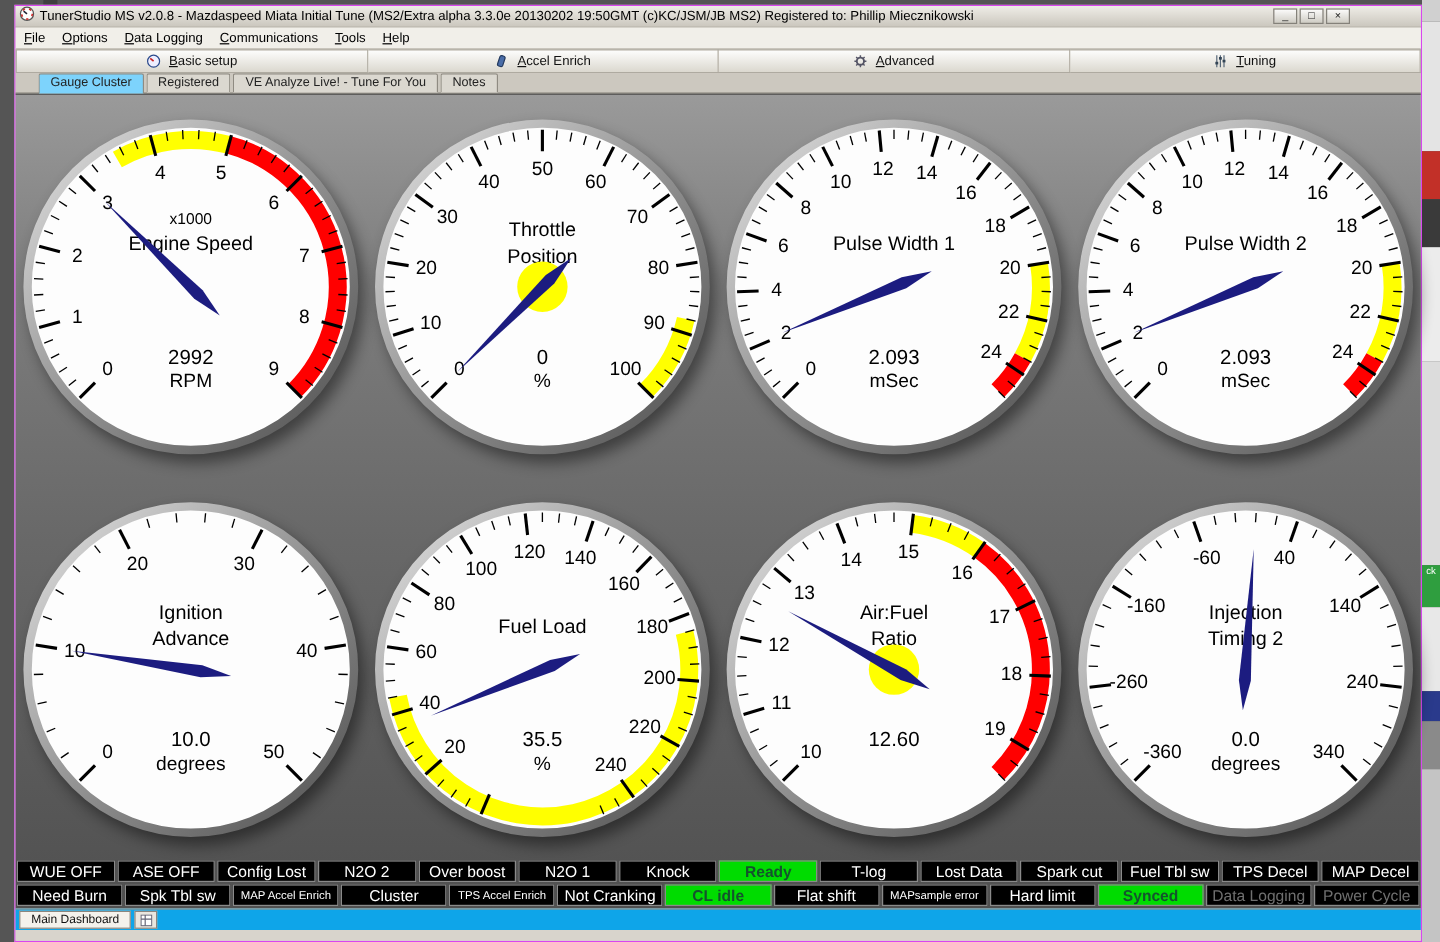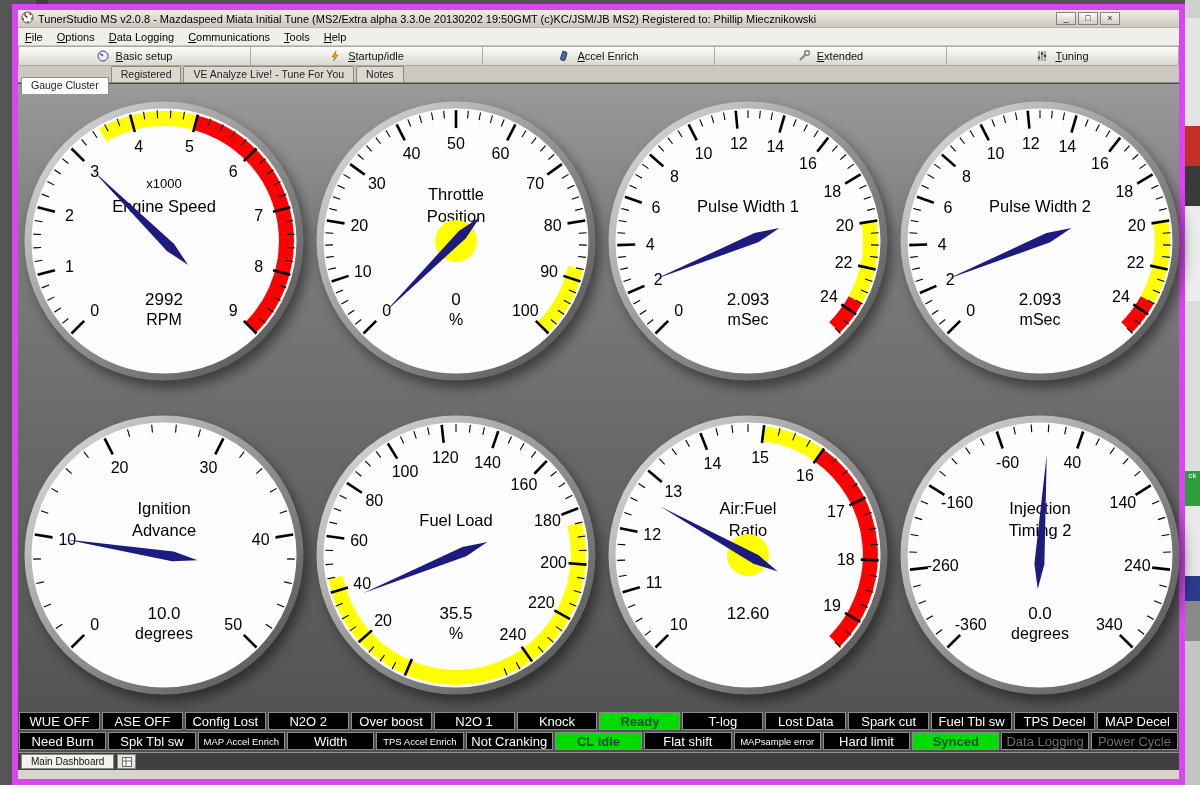--- a/index.html
+++ b/index.html
@@ -8,21 +8,21 @@
   #screen { position:relative; width:1200px; height:785px; overflow:hidden; background:#555; }
 
   
   .edge-strip { position:absolute; top:0; height:785px; overflow:hidden; }
   #left-strip { left:0; width:12px;margin-left:36px; }
   #right-strip { right:0; width:15px; }
   .edge-block { width:100%; font-size:8px; line-height:10px; text-align:center; overflow:hidden; }
 
   
   #app { position:absolute; left:12px; top:4px; width:1173px; height:781px;
-         background:#d8d4cc; border:6px solid #d946ef; display:flex; flex-direction:column; }
+         background:#d8d4cc; border:1px solid #d946ef; display:flex; flex-direction:column; }
 
   .titlebar { height:18px; background:linear-gradient(#efede7,#cbc7be); display:flex; align-items:center;
               gap:4px; padding:0 3px; border-bottom:1px solid #b5b1a8; }
   .title-text { flex:1; font-size:11px; color:#000; white-space:nowrap; overflow:hidden; }
   .win-btns { display:flex; gap:2px; margin-right:56px; }
   .win-btn { width:20px; height:13px; font-size:9px; line-height:9px; text-align:center;
              border:1px solid #84817a; background:linear-gradient(#fbfbfa,#cfccc4); color:#222; padding:0; }
 
   .menubar { height:18px; background:#f1efe9; display:flex; align-items:center; font-size:11px;
              border-bottom:1px solid #c9c5bc; }
@@ -32,39 +32,39 @@
   .tool-btn { flex:1; display:flex; align-items:center; justify-content:center; gap:7px;
               font-size:11px; color:#111; border:1px solid #aeaaa0; border-left:none;
               background:linear-gradient(#fdfdfc,#dbd8cf);text-align:right; }
   .tool-btn:first-child { border-left:1px solid #aeaaa0; }
   .tool-icon { display:inline-flex; width:12px; height:12px; }
 
   .tabrow { height:17px; background:#ccc8bf; display:flex; align-items:flex-end; gap:2px;
             padding:1px 3px 0; border-bottom:1px solid #8f8b82; }
   .tab { font-size:10.5px; padding:1px 9px 2px; background:#dbd8d0; border:1px solid #8f8b82;
          border-bottom:none; border-radius:2px 2px 0 0; color:#222; }
-  .tab.selected { background:#ffffff; position:relative; top:12px; padding-bottom:3px; }
+  .tab.selected { background:#7dd3fc; position:relative; top:1px; padding-bottom:3px;margin-left:16px; }
 
   .dash { flex:1; display:flex; flex-direction:column;
           background:linear-gradient(180deg,#9a9a9a 0%, #7e7e7e 22%, #686868 55%, #585858 85%, #505050 100%);
           border-top:1px solid #444; }
   .gauge-grid { flex:1; display:grid; grid-template-columns:repeat(4,1fr); grid-auto-rows:1fr; }
   .gauge-cell { display:flex; align-items:center; justify-content:center; }
   svg.gauge { filter:drop-shadow(5px 7px 6px rgba(0,0,0,0.45)); }
   svg.gauge text { font-family:"Liberation Sans", sans-serif; }
 
   .ind-rows { display:flex; flex-direction:column; gap:2px; padding:0 1px 2px; }
   .ind-row { display:flex; gap:2px; }
   .ind { flex:1; height:18px; background:#000; border:1px solid #8a8a8a; color:#fff; font-size:13px;
          display:flex; align-items:center; justify-content:center; white-space:nowrap; overflow:hidden; }
   .ind.dim { color:#6f6f6f; }
   .ind.small { font-size:9.5px; }
   .ind.on { color:#14532d; font-weight:bold;text-align:right; }
 
-  .bottombar { height:18px; background:#404040; border-top:1px solid #97938a; display:flex;
+  .bottombar { height:18px; background:#0ea5e9; border-top:1px solid #97938a; display:flex;
                align-items:center; gap:3px; padding:0 3px;text-align:right; }
   .bottom-tab { font-size:10px; height:15px; line-height:13px; padding:0 9px; background:#f4f2ec;
                 border:1px solid #8a867e; color:#111; }
   .bottom-icon-btn { width:19px; height:15px; border:1px solid #8a867e; background:#e9e6df;
                      display:flex; align-items:center; justify-content:center; padding:0; }
   .statuspad { height:9px; background:#d8d4cc; }
 </style>
 </head>
 <body>
 
@@ -133,41 +133,33 @@
             <svg width="12" height="12" viewBox="0 0 12 12">
               <circle cx="6" cy="6" r="5" fill="#eef" stroke="#2b4a8c"></circle>
               <line x1="6" y1="6" x2="3.2" y2="3.6" stroke="#c22" stroke-width="1.4"></line>
             </svg>
           </span>
           <span><u>B</u>asic setup</span>
         </button>
         <button class="tool-btn">
           <span class="tool-icon">
             <svg width="12" height="12" viewBox="0 0 12 12">
-              <polygon points="7,1 3,7 5.5,7 4.5,11 9,5 6.5,5" fill="#e8a400" stroke="#7a5a00" stroke-width="0.5"></polygon>
-            </svg>
-          </span>
-          <span><u>S</u>tartup/idle</span>
-        </button>
-        <button class="tool-btn">
-          <span class="tool-icon">
-            <svg width="12" height="12" viewBox="0 0 12 12">
               <rect x="3.5" y="1.5" width="4.5" height="9" rx="1.5" transform="rotate(18 6 6)" fill="#4a6da8" stroke="#243a5e"></rect>
             </svg>
           </span>
           <span><u>A</u>ccel Enrich</span>
         </button>
         <button class="tool-btn">
           <span class="tool-icon">
             <svg width="12" height="12" viewBox="0 0 12 12">
-              <path d="M2 10 L8 4" stroke="#8a8a8a" stroke-width="2.4"></path>
-              <circle cx="9" cy="3" r="2.4" fill="none" stroke="#8a8a8a" stroke-width="1.6"></circle>
+              <circle cx="6" cy="6" r="3" fill="none" stroke="#556" stroke-width="1.6"></circle>
+              <path d="M6 1v2M6 9v2M1 6h2M9 6h2M2.5 2.5l1.4 1.4M8.1 8.1l1.4 1.4M9.5 2.5L8.1 3.9M3.9 8.1L2.5 9.5" stroke="#556" stroke-width="1.2"></path>
             </svg>
           </span>
-          <span><u>E</u>xtended</span>
+          <span><u>A</u>dvanced</span>
         </button>
         <button class="tool-btn">
           <span class="tool-icon">
             <svg width="12" height="12" viewBox="0 0 12 12">
               <line x1="3" y1="1" x2="3" y2="11" stroke="#567"></line>
               <line x1="6" y1="1" x2="6" y2="11" stroke="#567"></line>
               <line x1="9" y1="1" x2="9" y2="11" stroke="#567"></line>
               <rect x="1.8" y="6.5" width="2.4" height="2.2" fill="#345"></rect>
               <rect x="4.8" y="2.5" width="2.4" height="2.2" fill="#345"></rect>
               <rect x="7.8" y="4.8" width="2.4" height="2.2" fill="#345"></rect>
@@ -779,21 +771,21 @@
             <div class="ind">Lost Data</div>
             <div class="ind">Spark cut</div>
             <div class="ind">Fuel Tbl sw</div>
             <div class="ind">TPS Decel</div>
             <div class="ind">MAP Decel</div>
           </div>
         <div class="ind-row">
             <div class="ind">Need Burn</div>
             <div class="ind">Spk Tbl sw</div>
             <div class="ind small">MAP Accel Enrich</div>
-            <div class="ind">Width</div>
+            <div class="ind">Cluster</div>
             <div class="ind small">TPS Accel Enrich</div>
             <div class="ind">Not Cranking</div>
             <div class="ind on" style="background: rgb(0, 220, 0);">CL idle</div>
             <div class="ind">Flat shift</div>
             <div class="ind small">MAPsample error</div>
             <div class="ind">Hard limit</div>
             <div class="ind on" style="background: rgb(0, 220, 0);">Synced</div>
             <div class="ind dim">Data Logging</div>
             <div class="ind dim">Power Cycle</div>
           </div>

